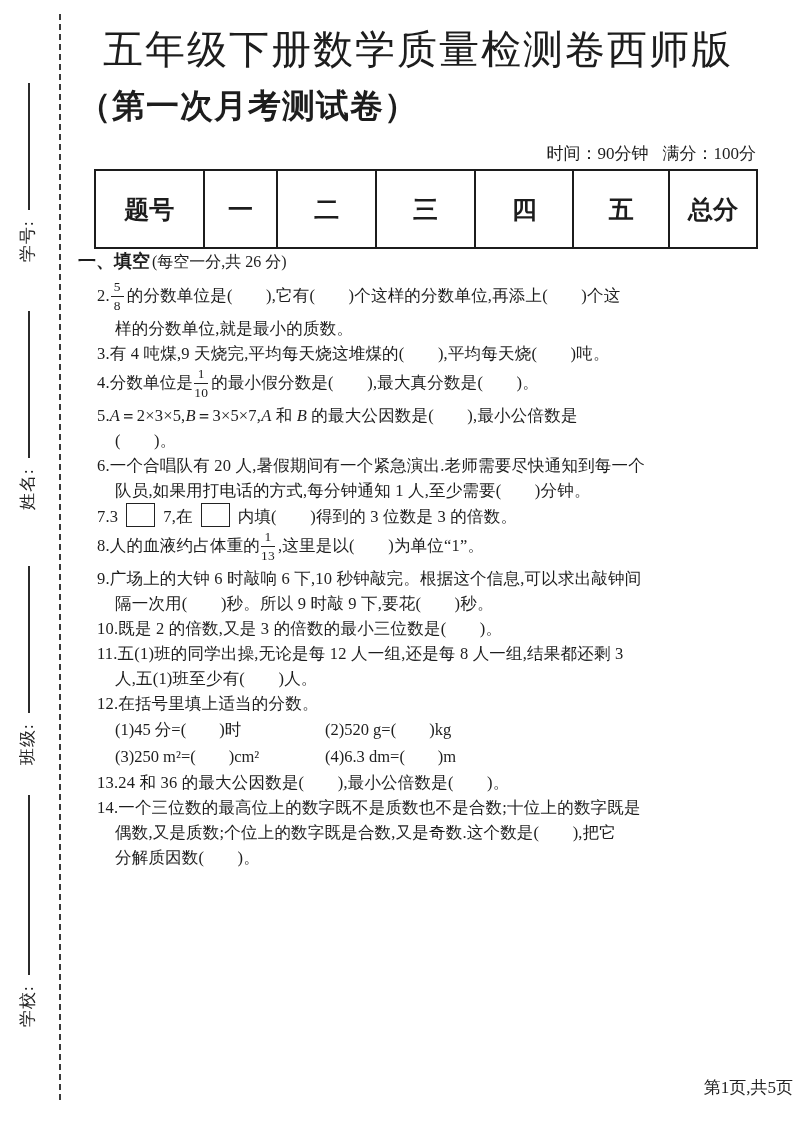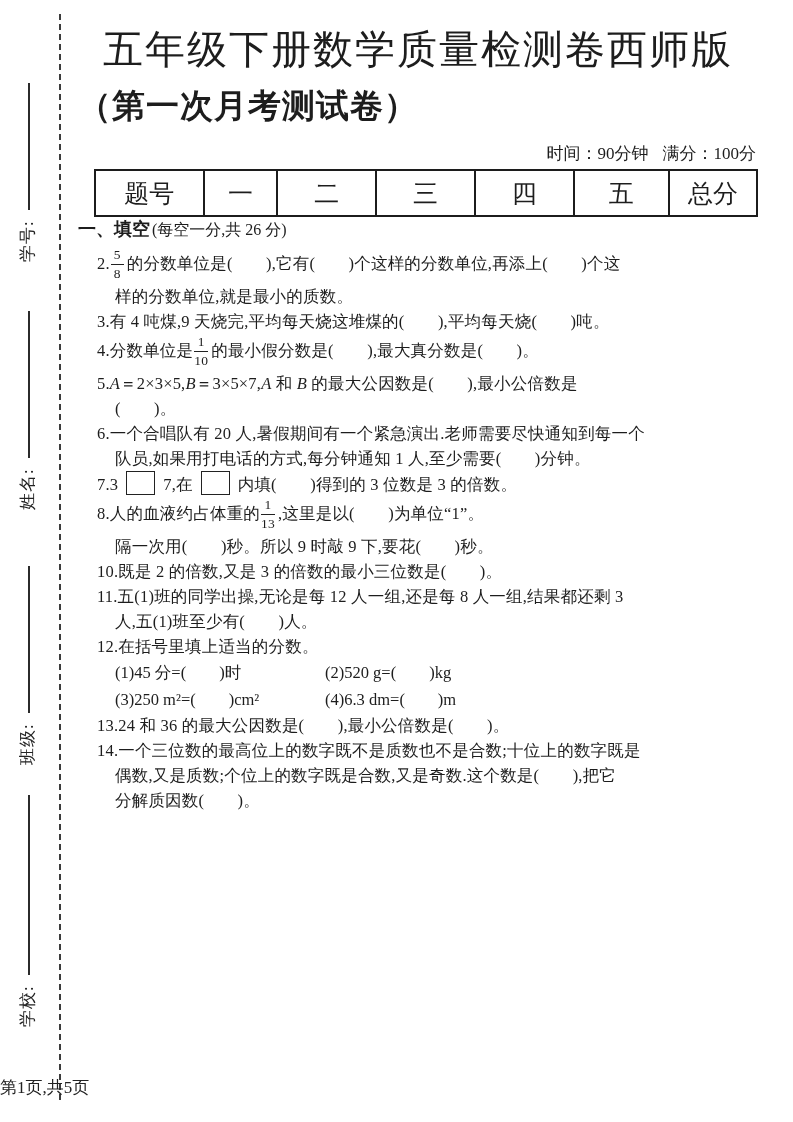--- a/index.html
+++ b/index.html
@@ -22,41 +22,41 @@
   .content{position:absolute;left:78px;top:24px;width:680px;}
   .title{margin:0;text-align:center;font-size:40px;font-weight:normal;
          letter-spacing:2px;line-height:52px;}
   .subtitle{font-size:33px;font-weight:bold;margin-top:9px;
             line-height:42px;letter-spacing:1px;}
   .meta{text-align:right;font-size:17px;margin-top:15px;padding-right:2px;}
   .meta .gap{margin-left:14px;}
 
   table.score{border-collapse:collapse;table-layout:fixed;margin:4px 0 0 16px;}
   table.score td{border:2.2px solid #1c1c1c;height:44px;text-align:center;
-                 vertical-align:middle;font-size:25px;font-weight:normal;
-                 padding:0;overflow:hidden;margin-top:22px;}
+                 vertical-align:middle;font-size:25px;font-weight:bold;
+                 padding:16px;overflow:hidden;margin-top:22px;}
 
   .sec{font-size:18px;margin-top:0;line-height:24px;}
   .sec b{font-size:18px;}
   .sec .note{font-size:16px;margin-left:2px;}
 
   .questions{margin-top:5px;}
   .ql{font-size:16.5px;line-height:25px;padding-left:37px;letter-spacing:.2px;}
   .ql.n{padding-left:19px;}
   .frac{display:inline-block;text-align:center;vertical-align:middle;
         font-size:13.5px;line-height:1.15;margin:0 3px 3px 1px;}
   .frac .fn{display:block;border-bottom:1.4px solid #222;padding:0 3px 1px;}
   .frac .fd{display:block;padding-top:1px;}
   .bx{display:inline-block;width:27px;height:22px;border:1.8px solid #222;
       vertical-align:-5px;margin:0 8px;background:#fff;}
   .q12row{display:flex;padding-left:37px;font-size:16.5px;line-height:27px;}
   .q12row .c1{width:210px;}
   i{font-style:italic;}
 
-  .footer{position:absolute;left:0;width:793px;top:1076px;text-align:left;
+  .footer{position:absolute;left:0;width:793px;top:1076px;text-align:right;
           font-size:17px;color:#222;}
 </style>
 </head>
 <body>
 
 <div class="paper">
 
   <div class="cutline"></div>
 
   <div class="side-field" style="top:262px">
@@ -131,20 +131,21 @@
       <div class="ql">队员,如果用打电话的方式,每分钟通知 1 人,至少需要(　　)分钟。</div>
 
       <div class="ql n">
         <span>7.3</span><span class="bx"></span><span>7,在</span><span class="bx"></span><span>内填(　　)得到的 3 位数是 3 的倍数。</span>
       </div>
 
       <div class="ql n">
         <span>8.人的血液约占体重的</span><span class="frac"><span class="fn">1</span><span class="fd">13</span></span><span>,这里是以(　　)为单位“1”。</span>
       </div>
 
+      <div class="ql n">9.广场上的大钟 6 时敲响 6 下,10 秒钟敲完。根据这个信息,可以求出敲钟间</div>
       <div class="ql">隔一次用(　　)秒。所以 9 时敲 9 下,要花(　　)秒。</div>
 
       <div class="ql n">10.既是 2 的倍数,又是 3 的倍数的最小三位数是(　　)。</div>
 
       <div class="ql n">11.五(1)班的同学出操,无论是每 12 人一组,还是每 8 人一组,结果都还剩 3</div>
       <div class="ql">人,五(1)班至少有(　　)人。</div>
 
       <div class="ql n">12.在括号里填上适当的分数。</div>
       <div class="q12row">
         <span class="c1">(1)45 分=(　　)时</span>

